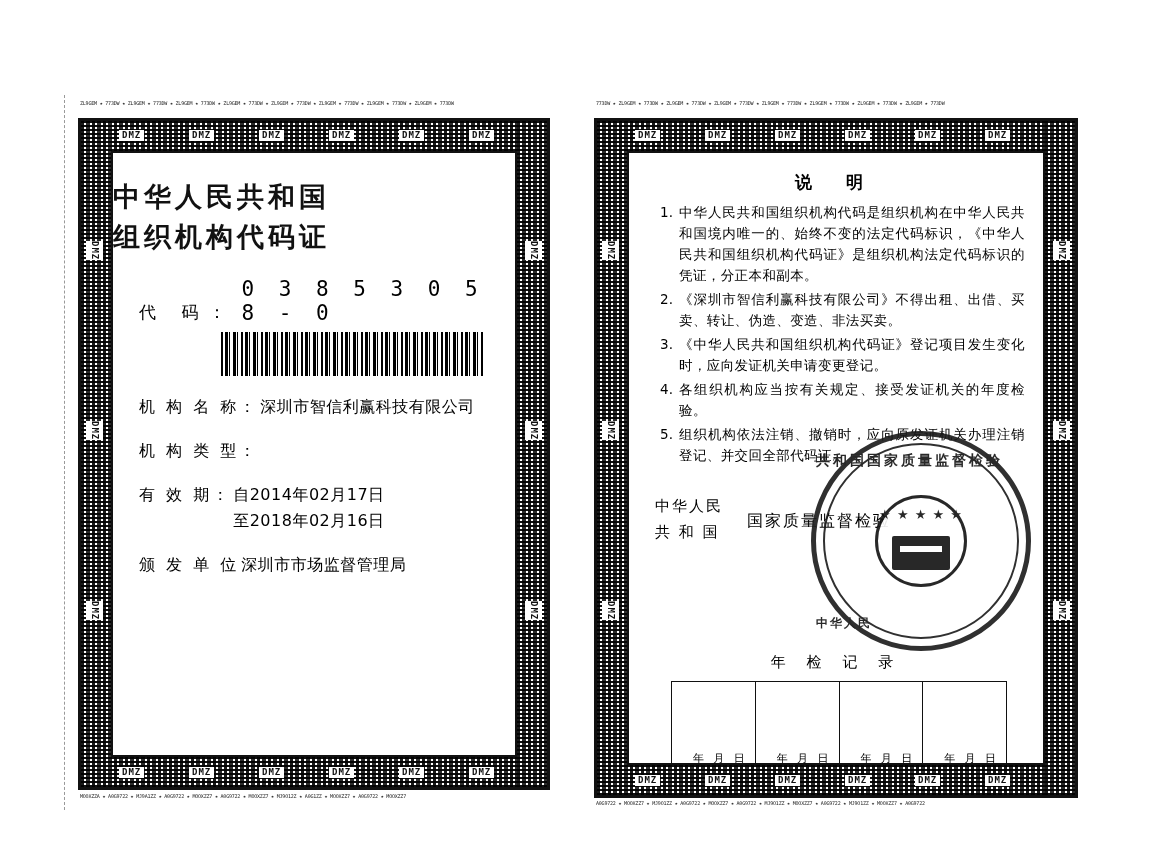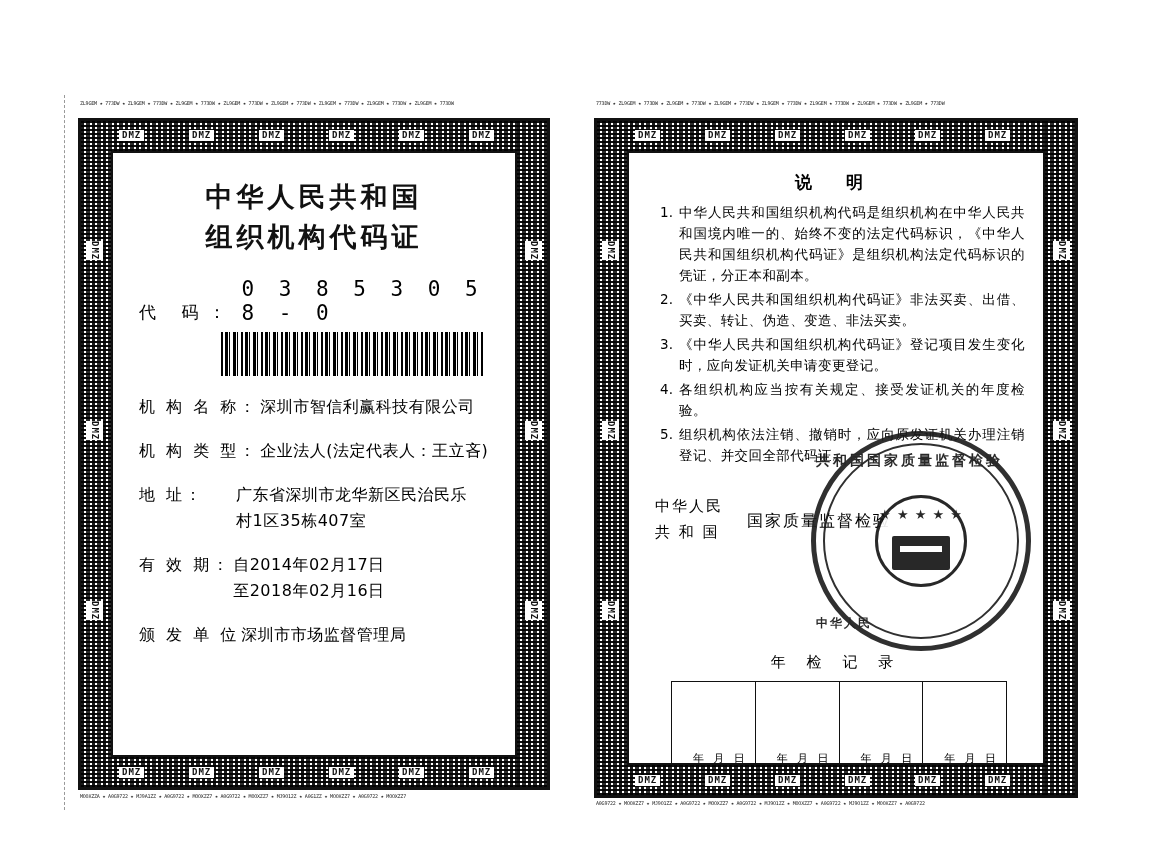--- a/index.html
+++ b/index.html
@@ -106,21 +106,20 @@
     right: 30px;
     bottom: 30px;
     background: #fff;
     border: 2px solid #111;
     box-sizing: border-box;
     overflow: hidden;
   }
 
   
   .title-block {
-    text-align: center;
     margin-top: 24px;
   }
   .title-line {
     font-family: "DejaVu Sans", sans-serif;
     font-weight: bold;
     font-size: 27px;
     letter-spacing: 4px;
     line-height: 40px;
     color: #111;
   }
@@ -386,30 +385,22 @@
 
     <div class="barcode"></div>
 
     <div class="field">
       <span class="field-label">机 构 名 称：</span>
       <span class="field-value">深圳市智信利赢科技有限公司</span>
     </div>
 
     <div class="field">
       <span class="field-label">机 构 类 型：</span>
-      <span class="field-value">企业法人(法定代表人：王立吝)</span>
-    </div>
-
-    <div class="field">
-      <span class="field-label">地        址：</span>
-      <span class="field-value indent-val">
-        <span class="sub-line">广东省深圳市龙华新区民治民乐</span>
-        <span class="sub-line">村1区35栋407室</span>
-      </span>
-    </div>
+    </div>
+
 
     <div class="field">
       <span class="field-label">有 效 期：</span>
       <span class="field-value">
         <span class="sub-line">自2014年02月17日</span>
         <span class="sub-line">至2018年02月16日</span>
       </span>
     </div>
 
     <div class="field">
@@ -456,21 +447,21 @@
   <div class="cert-inner">
     <div class="notes-title">说        明</div>
 
     <ul class="notes-list">
       <li>
         <span class="note-num">1.</span>
         <span class="note-text">中华人民共和国组织机构代码是组织机构在中华人民共和国境内唯一的、始终不变的法定代码标识，《中华人民共和国组织机构代码证》是组织机构法定代码标识的凭证，分正本和副本。</span>
       </li>
       <li>
         <span class="note-num">2.</span>
-        <span class="note-text">《中华人民共和国组织机构代码证》非法买卖、出借、买卖、转让、伪造、变造、非法买卖。</span>
+        <span class="note-text">《深圳市智信利赢科技有限公司》不得出租、出借、买卖、转让、伪造、变造、非法买卖。</span>
       </li>
       <li>
         <span class="note-num">3.</span>
         <span class="note-text">《中华人民共和国组织机构代码证》登记项目发生变化时，应向发证机关申请变更登记。</span>
       </li>
       <li>
         <span class="note-num">4.</span>
         <span class="note-text">各组织机构应当按有关规定、接受发证机关的年度检验。</span>
       </li>
       <li>

